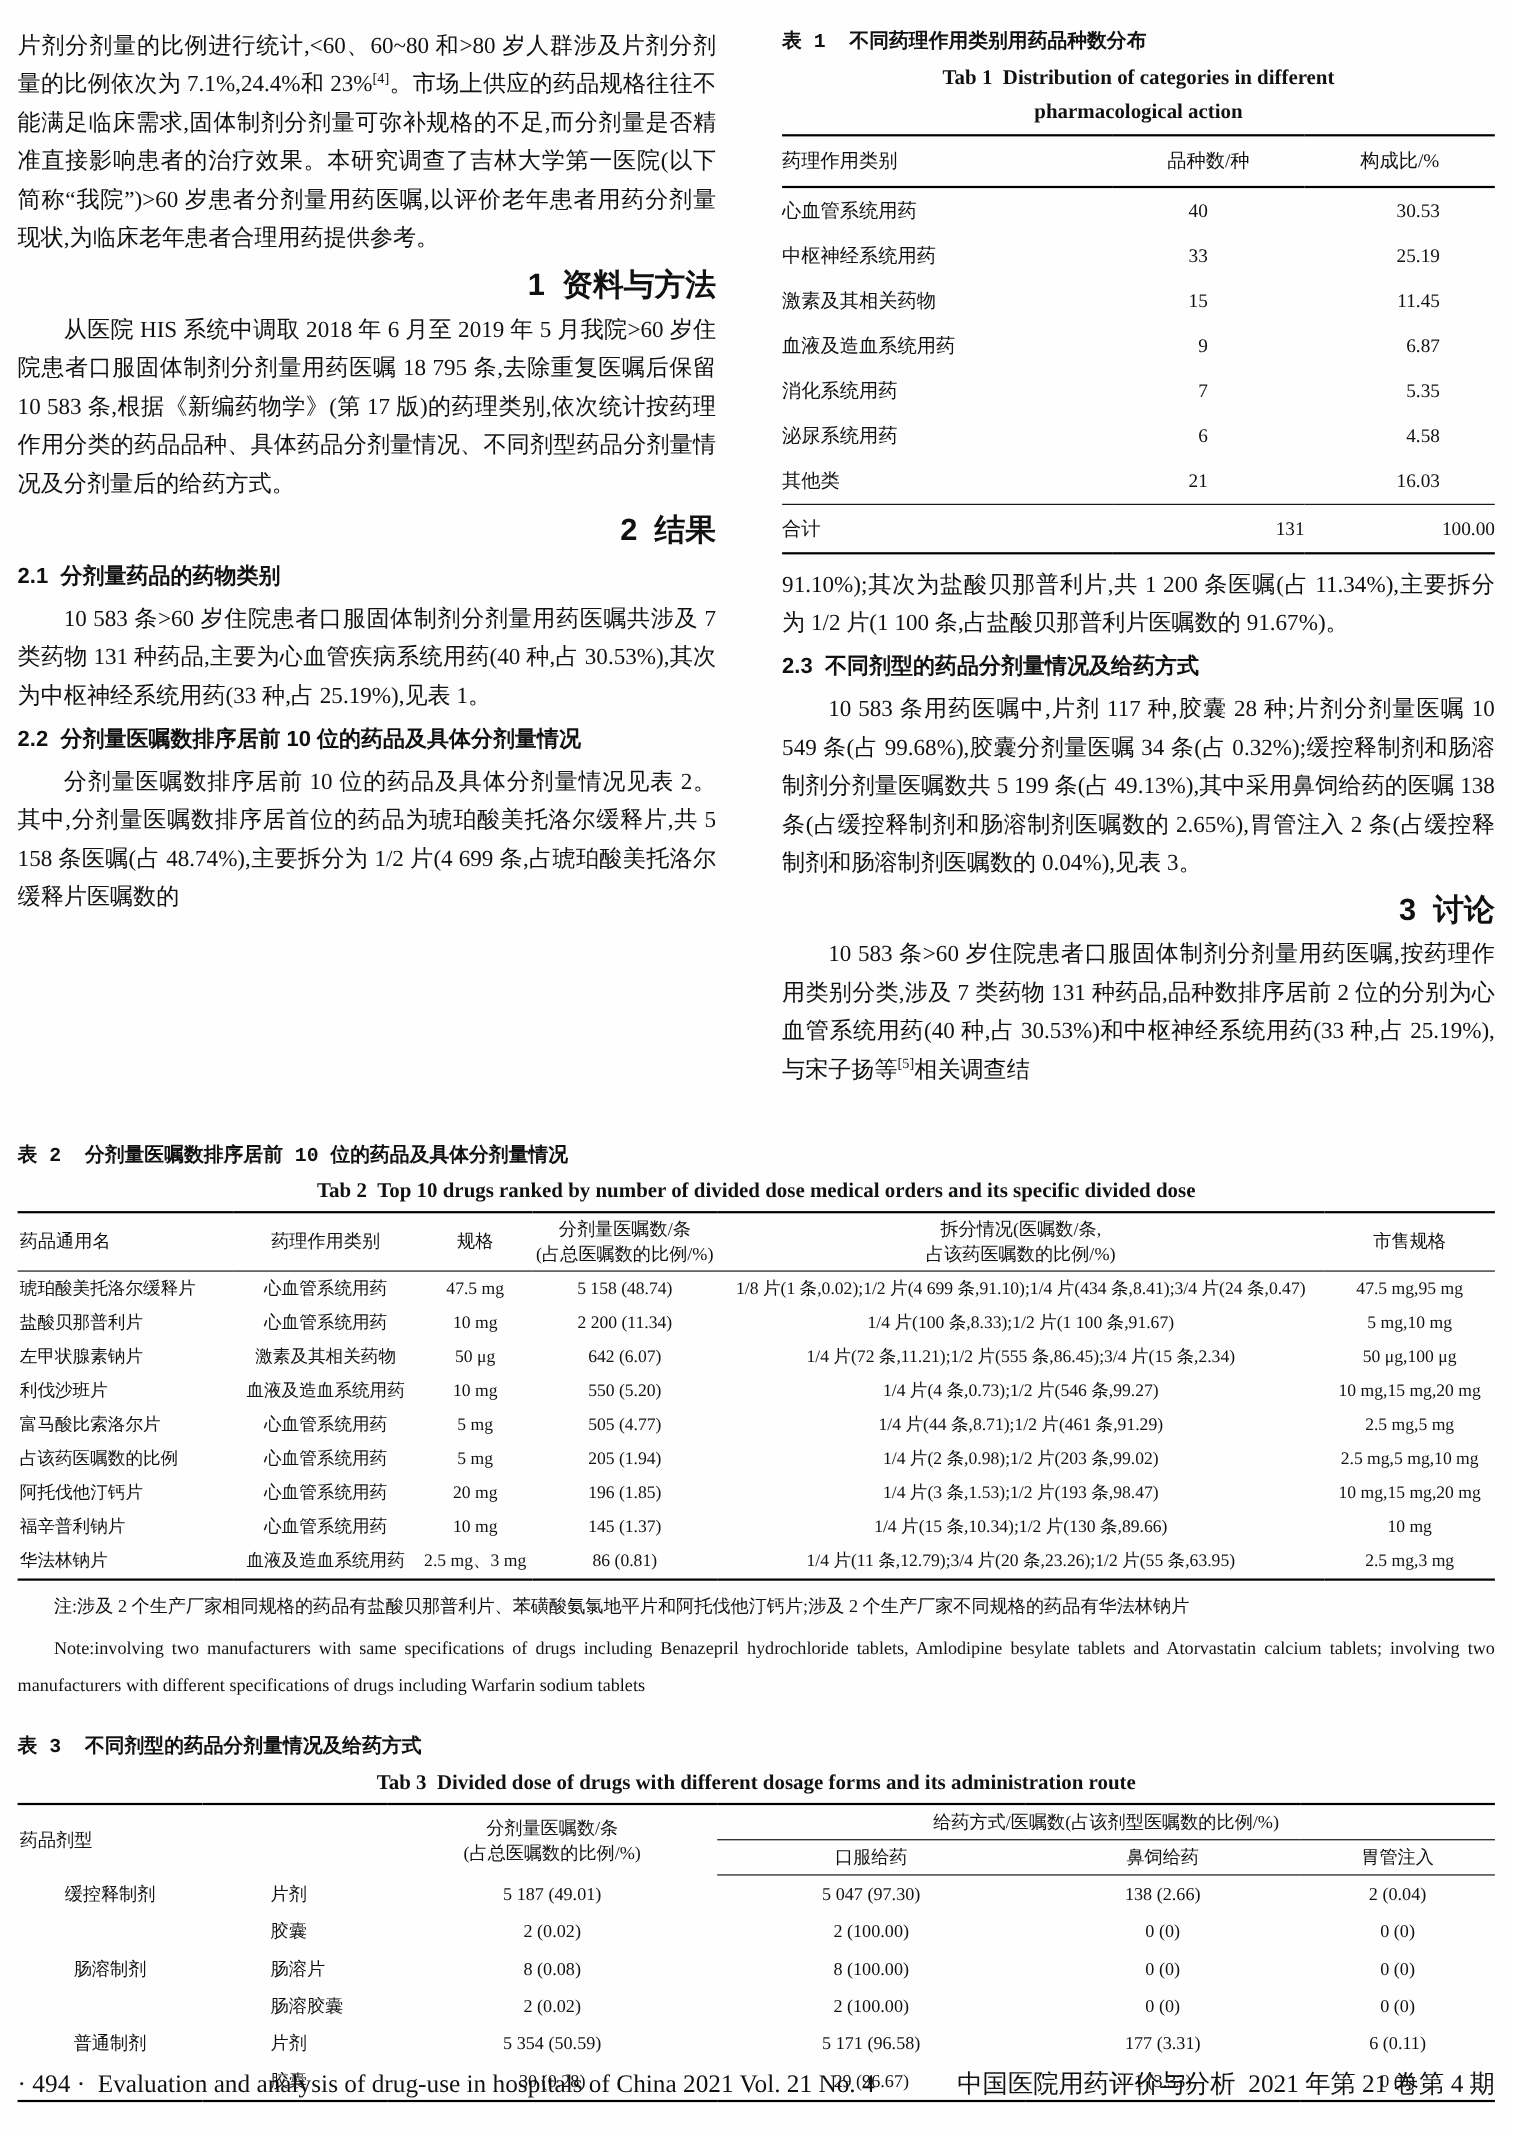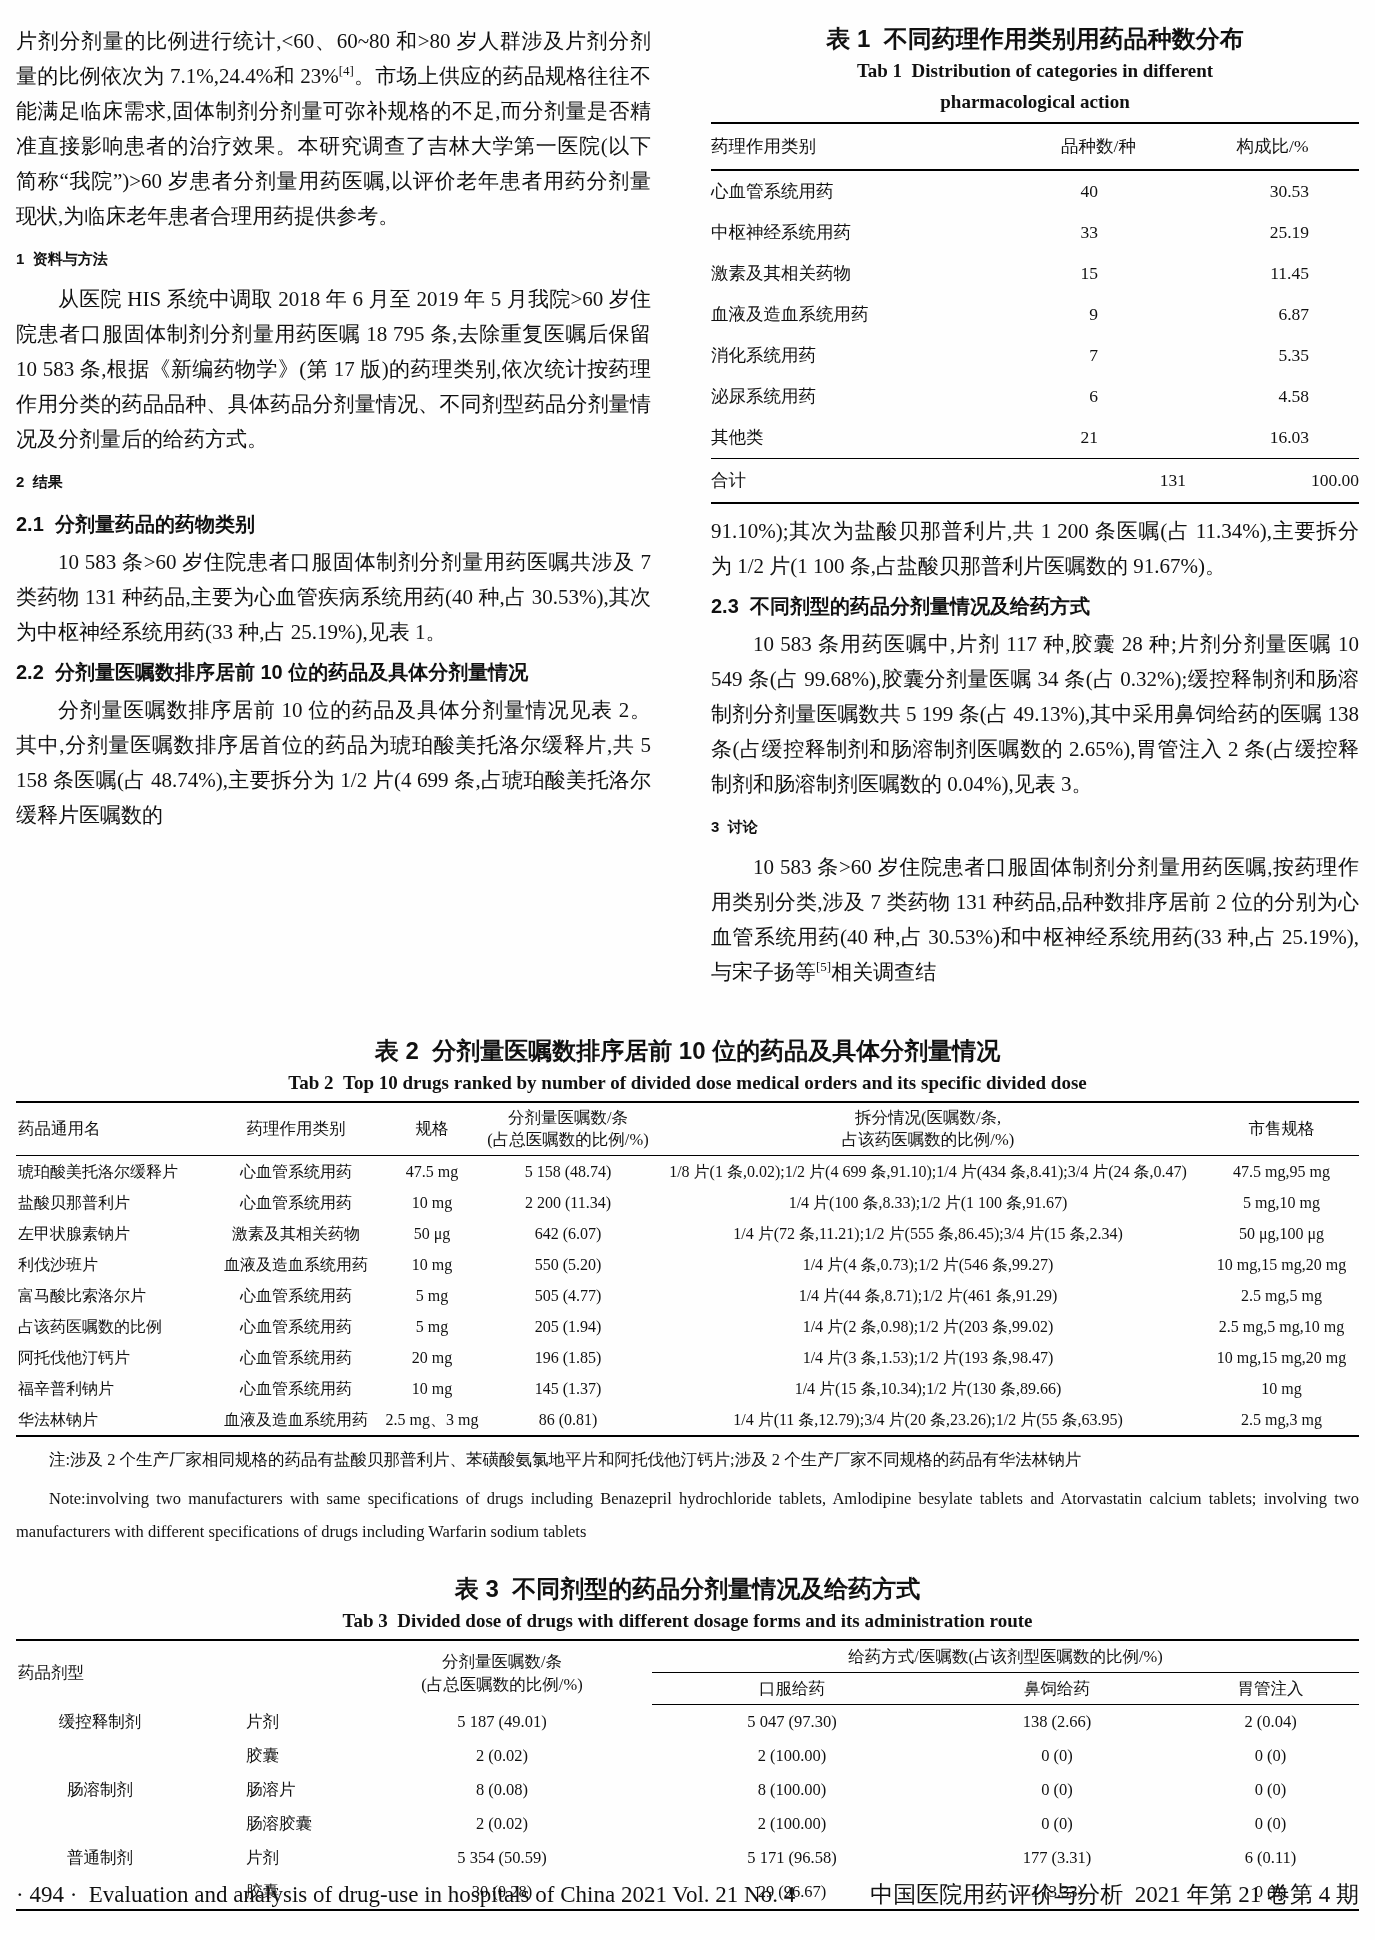--- a/index.html
+++ b/index.html
@@ -9,29 +9,29 @@
     overflow:hidden;position:relative;
   }
   .page{padding:24px 16px 0 16px}
   .columns{display:flex;gap:60px;height:1002px;overflow:hidden}
   .col{width:648px;font-size:21px;line-height:35px;text-align:justify}
   p{margin:0}
   .indent{text-indent:2em}
   .sup{font-size:13px;vertical-align:super;line-height:0}
   .sec-h{
     font-family:"Liberation Sans","DejaVu Sans",sans-serif;
-    font-weight:bold;font-size:15px;line-height:40px;text-align:left;margin:5px 0 3px 0;
+    font-weight:bold;font-size:28px;line-height:40px;text-align:right;margin:5px 0 3px 0;
   }
   .sub-h{
     font-family:"Liberation Sans","DejaVu Sans",sans-serif;
     font-weight:bold;font-size:20px;line-height:38px;text-align:left;margin:3px 0 2px 0;
   }
   .cap-cn{
-    font-family:Liberation Sans, sans-serif;
-    font-weight:bold;font-size:24px;line-height:30px;text-align:center;margin:0 0 2px 0;
+    font-family:Liberation Mono, monospace;
+    font-weight:bold;font-size:18px;line-height:30px;text-align:left;margin:0 0 2px 0;
   }
   .cap-en{
     font-family:"Liberation Serif","DejaVu Serif",serif;
     font-weight:bold;font-size:19px;line-height:29px;text-align:center;margin:0 0 2px 0;
   }
   table{border-collapse:collapse;table-layout:fixed}
   th{font-weight:normal}
   .pre{white-space:pre-line}
 
   

